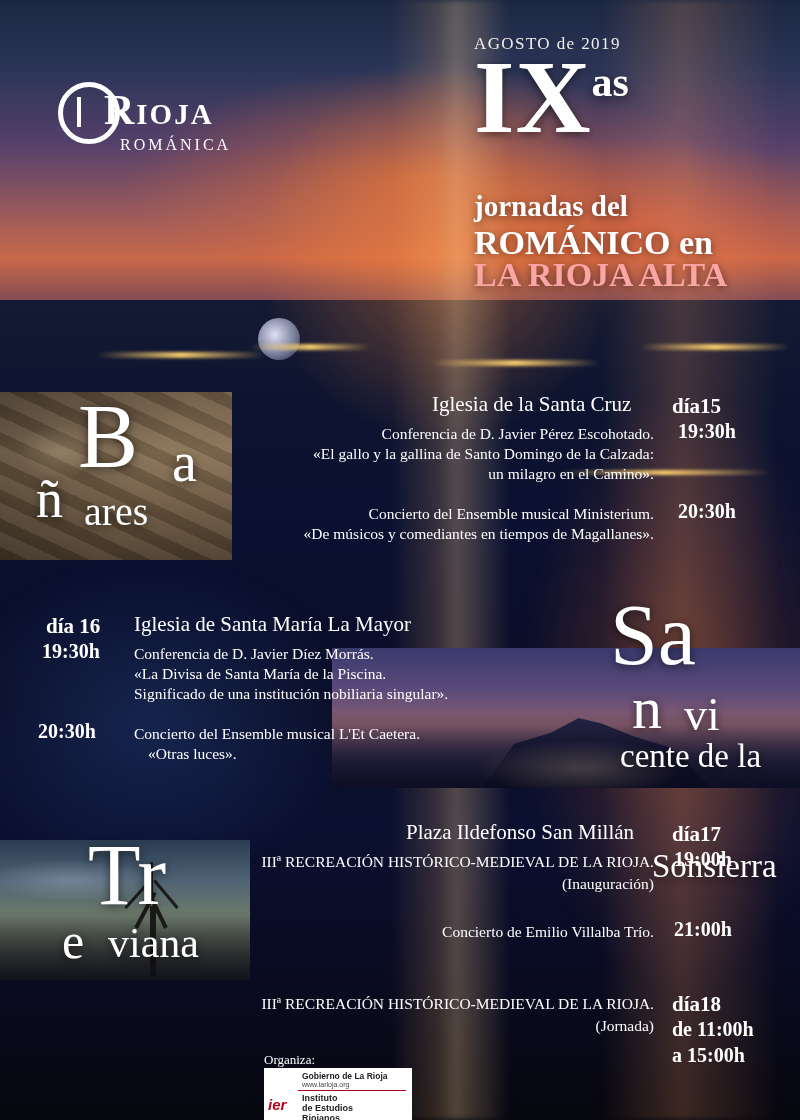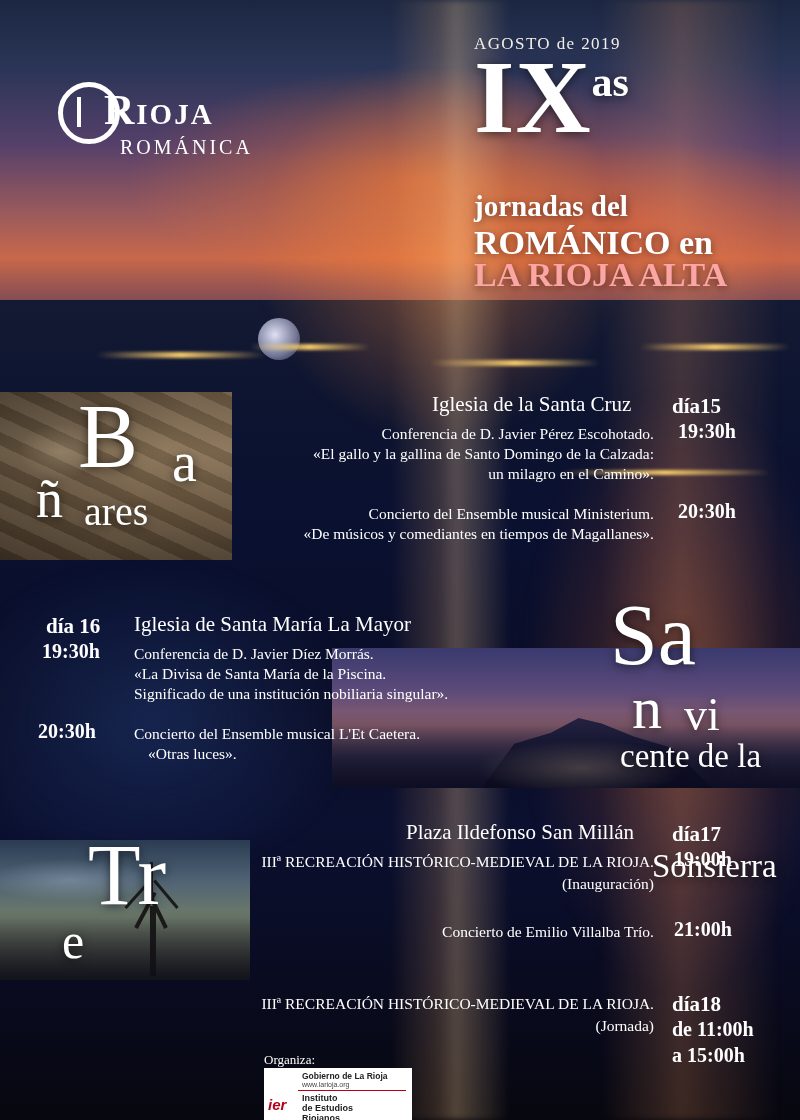--- a/index.html
+++ b/index.html
@@ -140,21 +140,21 @@
     border:5px solid #fff;
   }
   .logo .ring:after{
     content:"";position:absolute;left:14px;top:10px;width:4px;height:30px;background:#fff;
   }
   .logo .rioja{
     position:absolute;left:46px;top:4px;font-size:42px;font-weight:bold;letter-spacing:2px;color:#fff;
     font-variant:small-caps;
   }
   .logo .romanica{
-    position:absolute;left:62px;top:54px;font-size:20px;letter-spacing:3px;color:#fff;
+    position:absolute;left:62px;top:54px;font-size:16px;letter-spacing:3px;color:#fff;
   }
 
   
   .wm{position:absolute;color:#fff;text-shadow:0 2px 10px rgba(0,0,0,.6);}
   .wm-banares-B{left:78px;top:392px;font-size:90px;line-height:1;}
   .wm-banares-n{left:36px;top:472px;font-size:54px;line-height:1;}
   .wm-banares-ares{left:84px;top:492px;font-size:40px;line-height:1;}
 
   .wm-sa{left:610px;top:592px;font-size:86px;line-height:1;}
   .wm-n{left:632px;top:678px;font-size:60px;line-height:1;}
@@ -304,20 +304,21 @@
     <div>Significado de una institución nobiliaria singular».</div>
   </div>
   <div class="blk time b2-t2">20:30h</div>
   <div class="blk line b2-l2">
     <div>Concierto del  Ensemble musical L'Et Caetera.</div>
     <div style="margin-left:14px;">«Otras luces».</div>
   </div>
 
   <div class="wm wm-tr">Tr</div>
   <div class="wm wm-e">e</div>
+  <div class="wm wm-viana">viana</div>
 
   <div class="blk venue b3-venue">Plaza Ildefonso San Millán</div>
   <div class="blk day b3-day">día17</div>
   <div class="blk time b3-t1">19:00h</div>
   <div class="blk line b3-l1">IIIª RECREACIÓN HISTÓRICO-MEDIEVAL DE LA RIOJA.</div>
   <div class="blk line b3-l1b">(Inauguración)</div>
   <div class="blk time b3-t2">21:00h</div>
   <div class="blk line b3-l2">Concierto de Emilio Villalba Trío.</div>
 
   <div class="blk line b4-l1">IIIª RECREACIÓN HISTÓRICO-MEDIEVAL DE LA RIOJA.</div>

